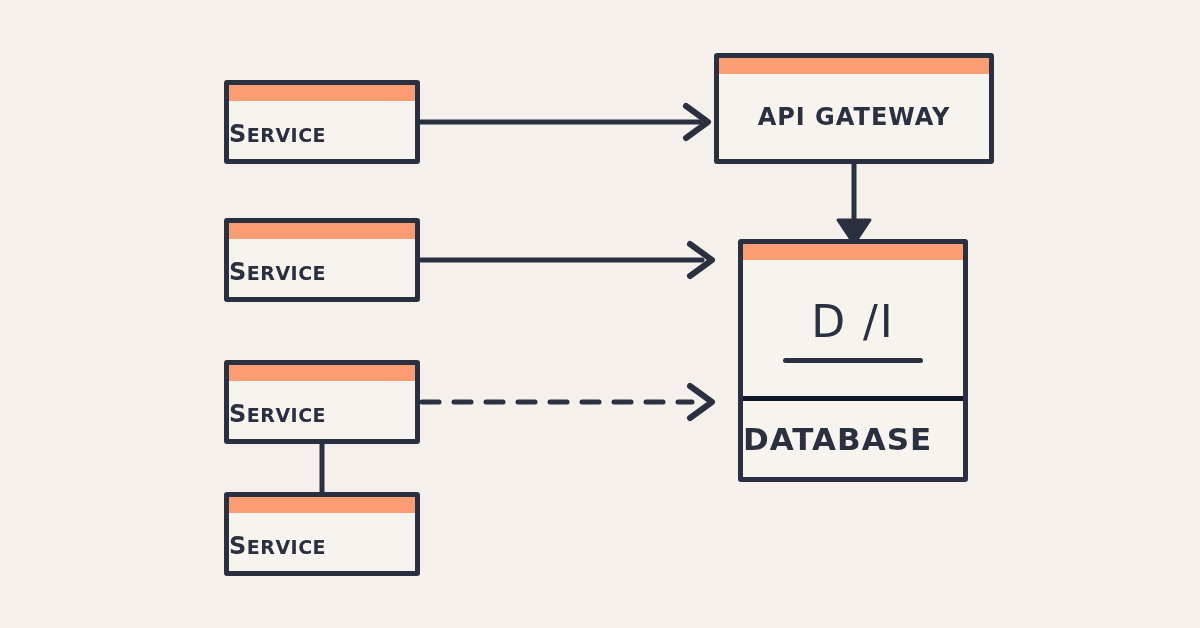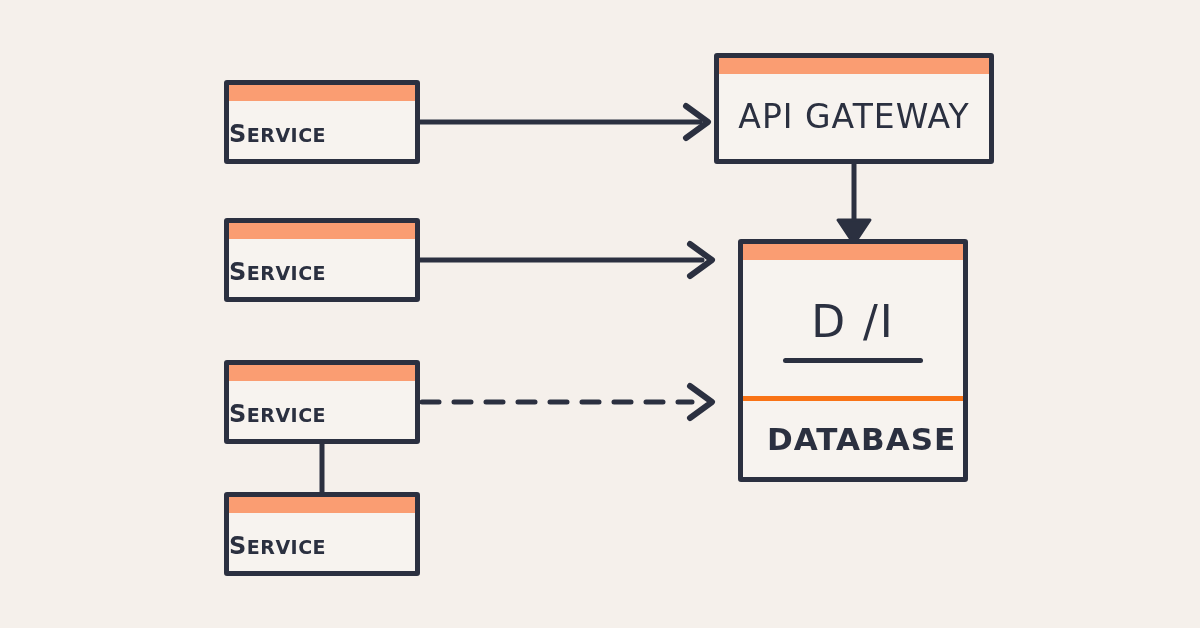--- a/index.html
+++ b/index.html
@@ -73,60 +73,59 @@
     width: 280px;
     height: 111px;
   }
   .gateway .body {
     height: calc(100% - 16px);
     display: flex;
     align-items: center;
     justify-content: center;
   }
   .gateway .node-label {
-    font-size: 33px;
-    font-weight: 400;
+    font-size: 24px;
+    font-weight: 700;
     letter-spacing: 1px;
   }
 
   
   .database {
     width: 230px;
     height: 243px;
     display: flex;
     flex-direction: column;
   }
   .db-top {
     flex: 0 0 141px;
     display: flex;
     flex-direction: column;
     align-items: center;
     justify-content: center;
-    border-bottom: 5px solid #f97316;
+    border-bottom: 5px solid #0f172a;
     box-sizing: border-box;
   }
   .db-top .node-label {
     font-size: 44px;
     font-weight: 500;
     letter-spacing: 2px;
     line-height: 1;
     margin-top: 6px;
   }
   .db-underline {
     width: 140px;
     height: 5px;
     background: #2B3040;
     border-radius: 3px;
     margin-top: 14px;
   }
   .db-bottom {
     flex: 1 1 auto;
     display: flex;
     align-items: center;
-    padding-left: 24px;
   }
   .db-bottom .node-label {
     font-size: 31px;
     font-weight: 600;
     letter-spacing: 1px;
   }
 </style>
 </head>
 <body>
 

